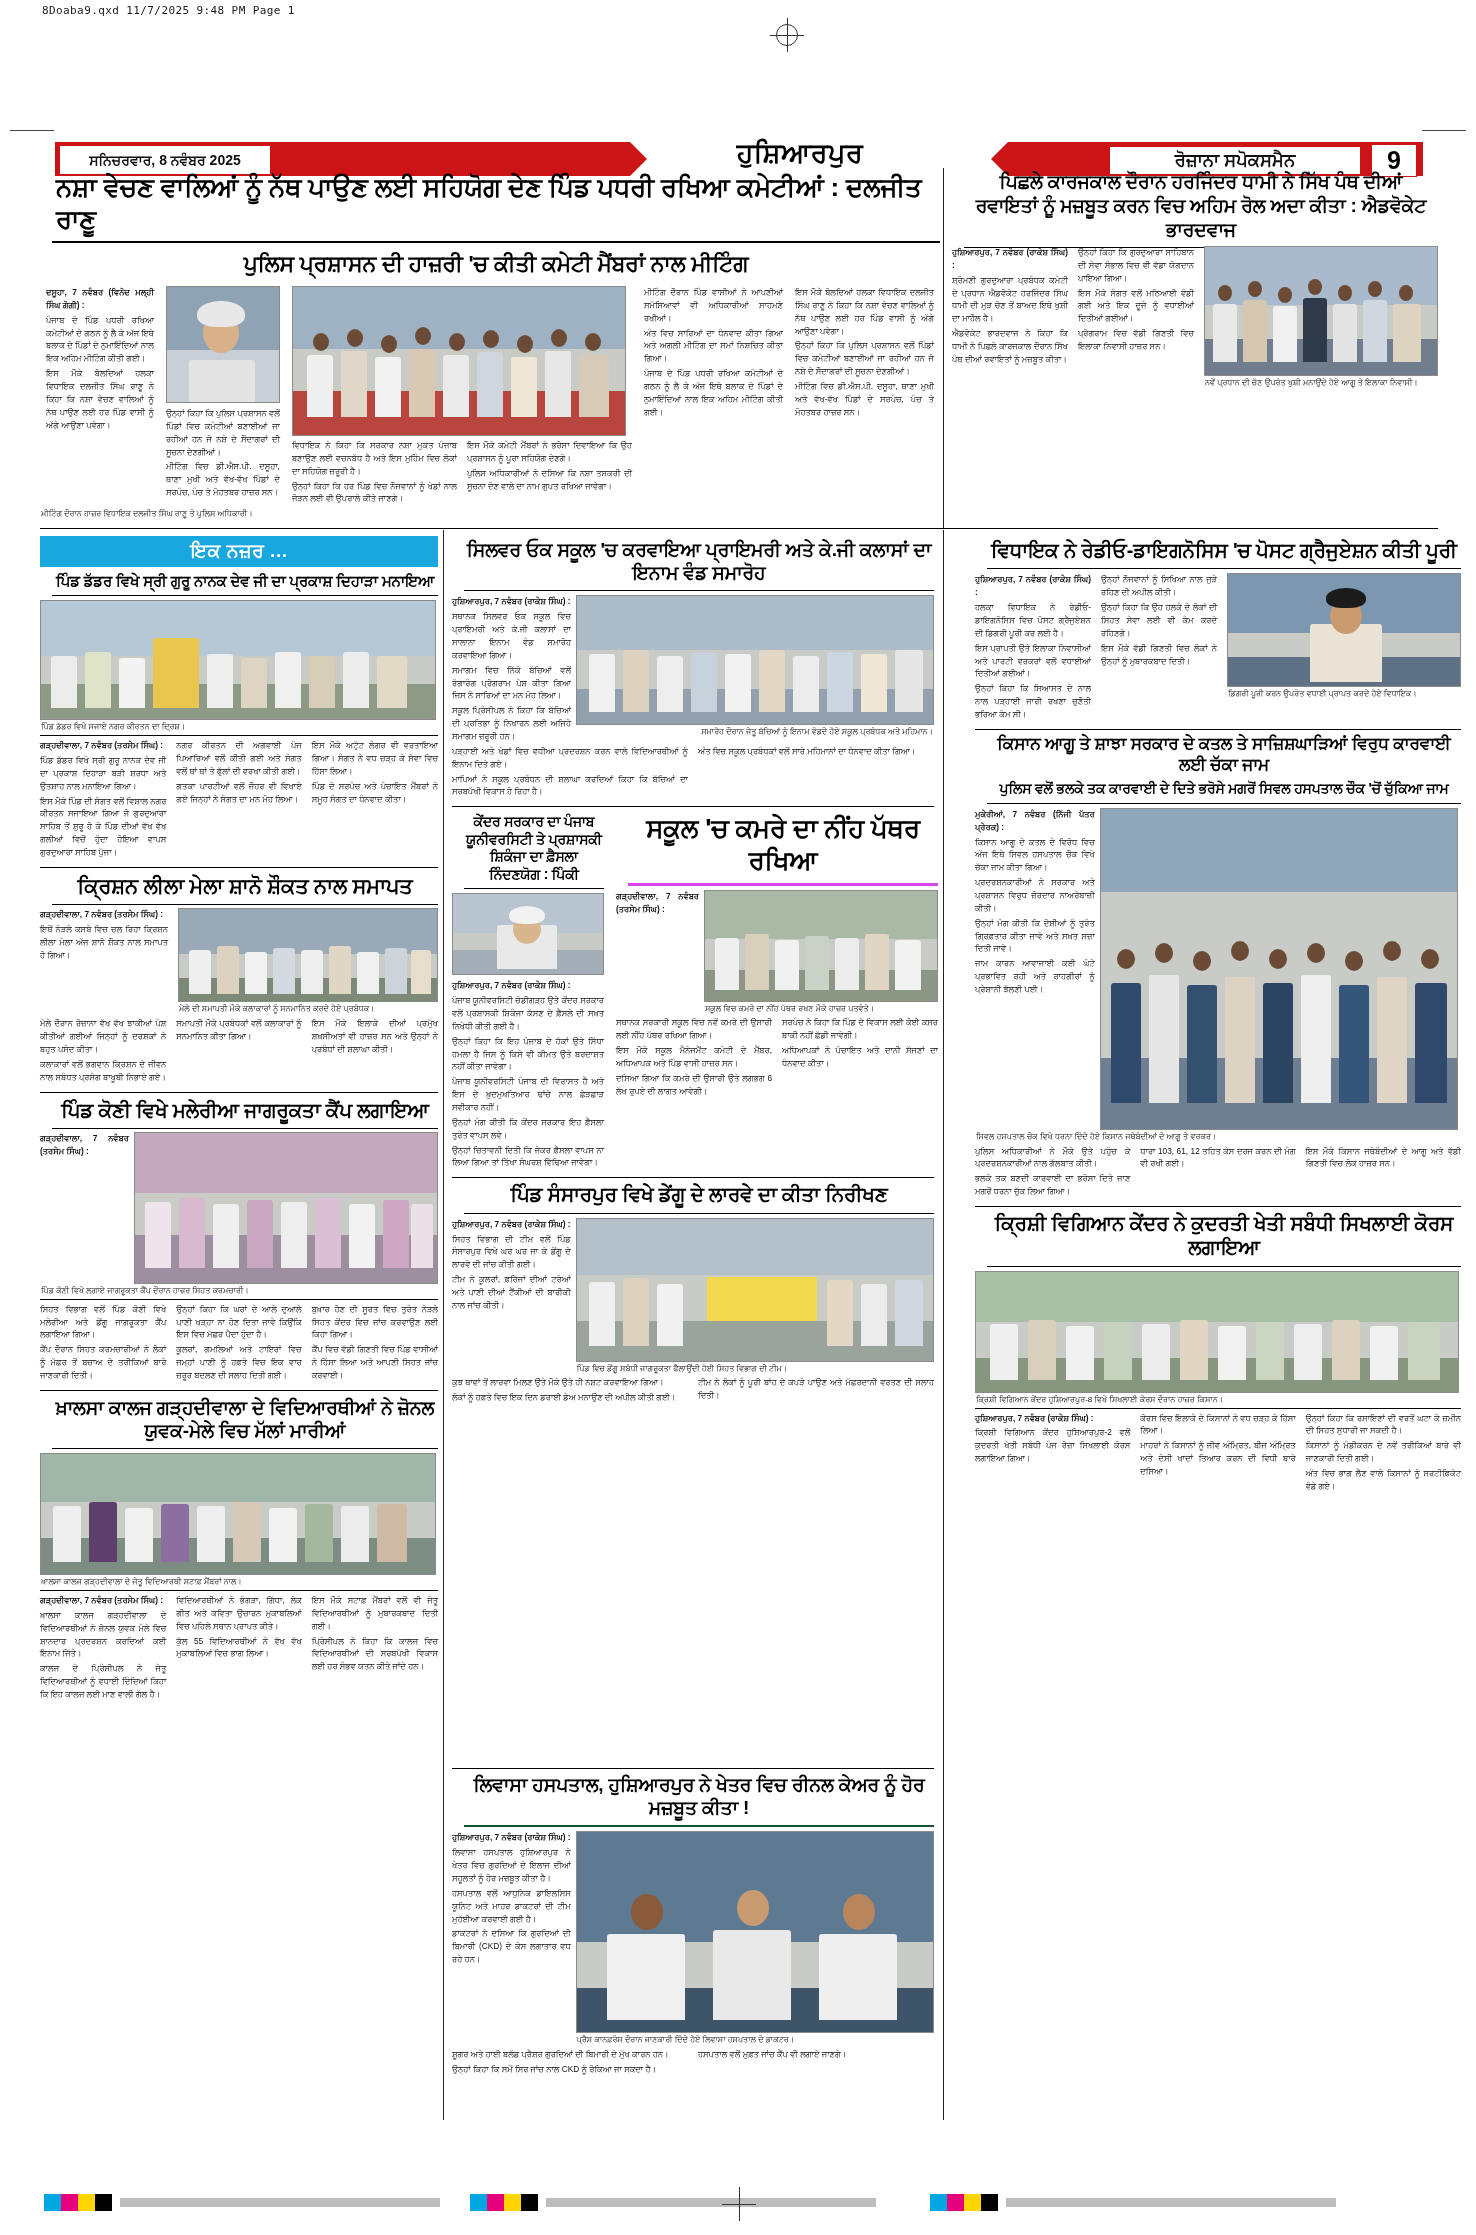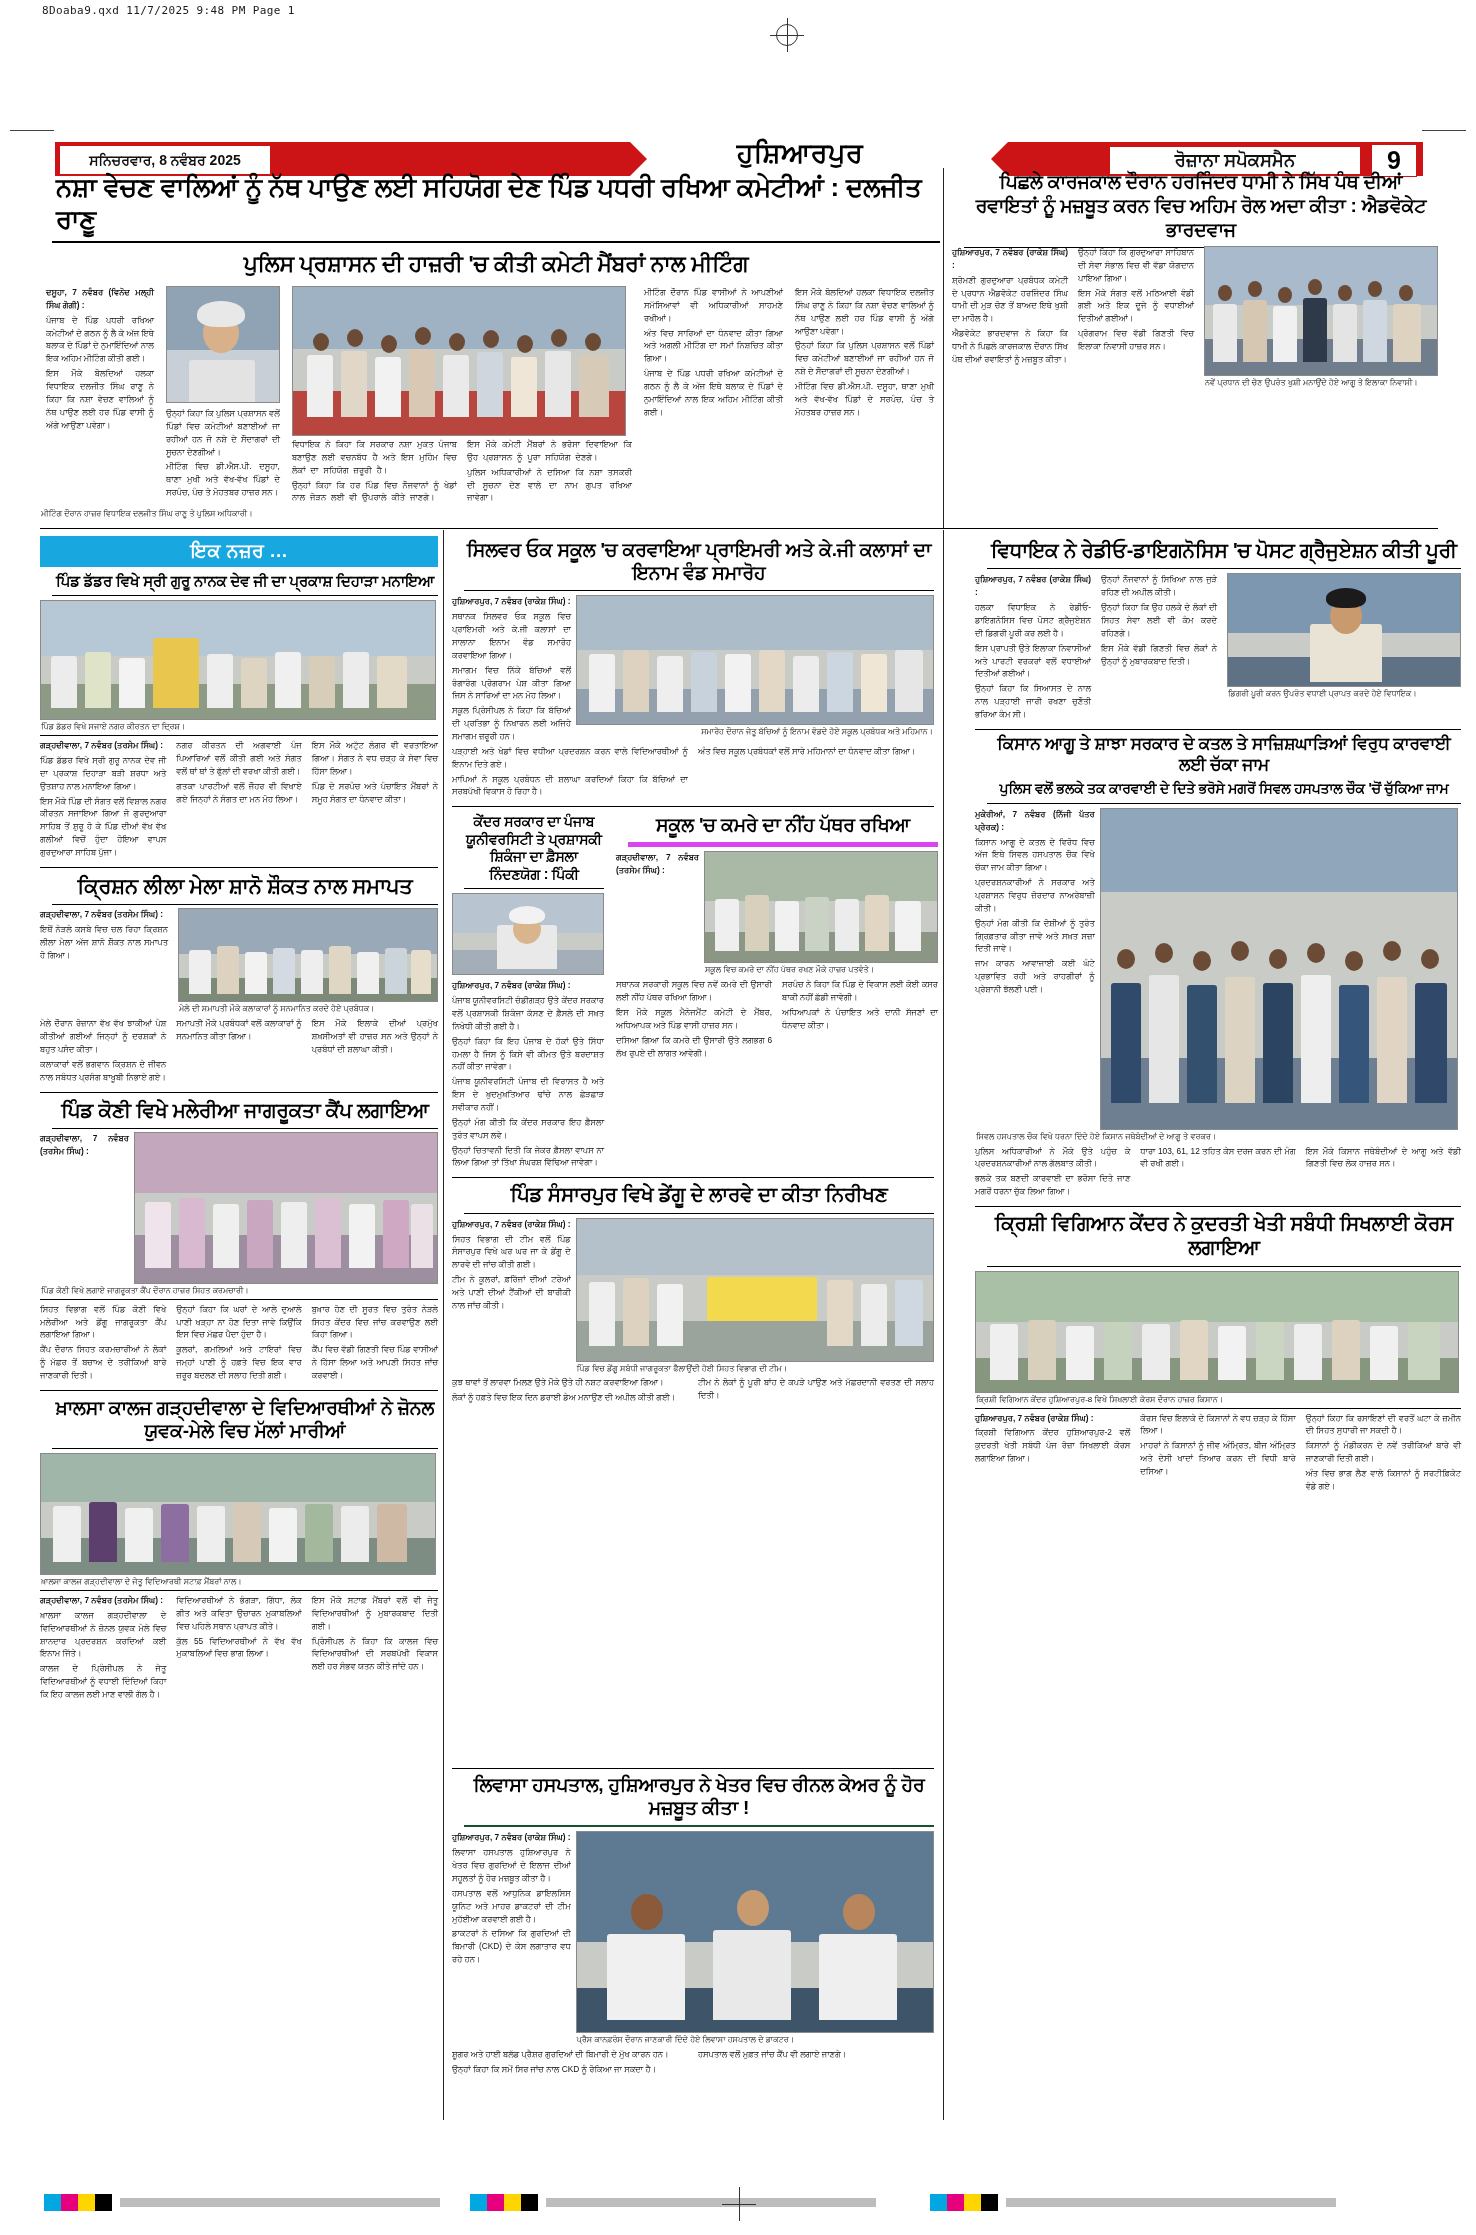--- a/index.html
+++ b/index.html
@@ -139,21 +139,21 @@
             <div class="ground" style="height:45%;background:#c8cfd6;"></div>
             <div class="ph" style="left:36px;top:26px;width:36px;height:40px;background:#d8b08a;"></div>
             <div class="turb" style="left:30px;top:14px;width:48px;height:26px;background:#e8e8e8;"></div>
             <div class="pp" style="left:22px;bottom:0;width:66px;height:42px;background:#e3e3e3;"></div>
           </div>
           <div class="body">
             <p>ਉਨ੍ਹਾਂ ਕਿਹਾ ਕਿ ਪੁਲਿਸ ਪ੍ਰਸ਼ਾਸਨ ਵਲੋਂ ਪਿੰਡਾਂ ਵਿਚ ਕਮੇਟੀਆਂ ਬਣਾਈਆਂ ਜਾ ਰਹੀਆਂ ਹਨ ਜੋ ਨਸ਼ੇ ਦੇ ਸੌਦਾਗਰਾਂ ਦੀ ਸੂਚਨਾ ਦੇਣਗੀਆਂ।</p>
             <p>ਮੀਟਿੰਗ ਵਿਚ ਡੀ.ਐਸ.ਪੀ. ਦਸੂਹਾ, ਥਾਣਾ ਮੁਖੀ ਅਤੇ ਵੱਖ-ਵੱਖ ਪਿੰਡਾਂ ਦੇ ਸਰਪੰਚ, ਪੰਚ ਤੇ ਮੋਹਤਬਰ ਹਾਜ਼ਰ ਸਨ।</p>
           </div>
         </div>
-        <div class="col" style="width:340px;font-family:Liberation Mono, monospace;">
+        <div class="col" style="width:340px;">
 
           <div class="photo" style="width:332px;height:148px;">
             <div class="sky" style="height:42%;background:#9fb2c4;"></div>
             <div class="ground" style="height:30%;background:#b9453f;"></div>
             <div class="pp" style="left:14px;bottom:12%;width:26px;height:62px;background:#efefef;"></div>
             <div class="pp" style="left:48px;bottom:12%;width:26px;height:66px;background:#e0d7c8;"></div>
             <div class="pp" style="left:82px;bottom:12%;width:26px;height:60px;background:#f2f2f2;"></div>
             <div class="pp" style="left:116px;bottom:12%;width:26px;height:68px;background:#d9c9b4;"></div>
             <div class="pp" style="left:150px;bottom:12%;width:26px;height:62px;background:#eaeaea;"></div>
             <div class="pp" style="left:184px;bottom:12%;width:26px;height:65px;background:#cfd6dd;"></div>
@@ -478,21 +478,21 @@
           <div class="body" style="margin-top:4px;">
             <p><span class="lead">ਹੁਸ਼ਿਆਰਪੁਰ, 7 ਨਵੰਬਰ (ਰਾਕੇਸ਼ ਸਿੰਘ) :</span></p>
             <p>ਪੰਜਾਬ ਯੂਨੀਵਰਸਿਟੀ ਚੰਡੀਗੜ੍ਹ ਉਤੇ ਕੇਂਦਰ ਸਰਕਾਰ ਵਲੋਂ ਪ੍ਰਸ਼ਾਸਕੀ ਸ਼ਿਕੰਜਾ ਕੱਸਣ ਦੇ ਫ਼ੈਸਲੇ ਦੀ ਸਖ਼ਤ ਨਿਖੇਧੀ ਕੀਤੀ ਗਈ ਹੈ।</p>
             <p>ਉਨ੍ਹਾਂ ਕਿਹਾ ਕਿ ਇਹ ਪੰਜਾਬ ਦੇ ਹੱਕਾਂ ਉਤੇ ਸਿੱਧਾ ਹਮਲਾ ਹੈ ਜਿਸ ਨੂੰ ਕਿਸੇ ਵੀ ਕੀਮਤ ਉਤੇ ਬਰਦਾਸ਼ਤ ਨਹੀਂ ਕੀਤਾ ਜਾਵੇਗਾ।</p>
             <p>ਪੰਜਾਬ ਯੂਨੀਵਰਸਿਟੀ ਪੰਜਾਬ ਦੀ ਵਿਰਾਸਤ ਹੈ ਅਤੇ ਇਸ ਦੇ ਖ਼ੁਦਮੁਖ਼ਤਿਆਰ ਢਾਂਚੇ ਨਾਲ ਛੇੜਛਾੜ ਸਵੀਕਾਰ ਨਹੀਂ।</p>
             <p>ਉਨ੍ਹਾਂ ਮੰਗ ਕੀਤੀ ਕਿ ਕੇਂਦਰ ਸਰਕਾਰ ਇਹ ਫ਼ੈਸਲਾ ਤੁਰੰਤ ਵਾਪਸ ਲਵੇ।</p>
             <p>ਉਨ੍ਹਾਂ ਚਿਤਾਵਨੀ ਦਿਤੀ ਕਿ ਜੇਕਰ ਫ਼ੈਸਲਾ ਵਾਪਸ ਨਾ ਲਿਆ ਗਿਆ ਤਾਂ ਤਿੱਖਾ ਸੰਘਰਸ਼ ਵਿੱਢਿਆ ਜਾਵੇਗਾ।</p>
           </div>
         </div>
         <div class="col" style="width:322px;padding:0 0 0 6px;">
-          <div class="hl hl-sec" style="font-size:19px;padding:2px 0 6px;border-bottom:5px solid #d946ef;">ਸਕੂਲ 'ਚ ਕਮਰੇ ਦਾ ਨੀਂਹ ਪੱਥਰ ਰਖਿਆ</div>
+          <div class="hl hl-sec" style="font-size:26px;padding:2px 0 6px;border-bottom:3px solid #d946ef;">ਸਕੂਲ 'ਚ ਕਮਰੇ ਦਾ ਨੀਂਹ ਪੱਥਰ ਰਖਿਆ</div>
           <div class="cols" style="margin-top:4px;">
             <div class="col" style="width:86px;padding:0 5px 0 0;">
               <div class="body">
                 <p><span class="lead">ਗੜ੍ਹਦੀਵਾਲਾ, 7 ਨਵੰਬਰ (ਤਰਸੇਮ ਸਿੰਘ) :</span></p>
               </div>
             </div>
             <div class="col" style="width:236px;padding:0;">
               <div class="photo" style="width:232px;height:110px;">
                 <div class="sky" style="height:44%;background:#aab8a6;"></div>
                 <div class="ground" style="height:28%;background:#8b9684;"></div>

